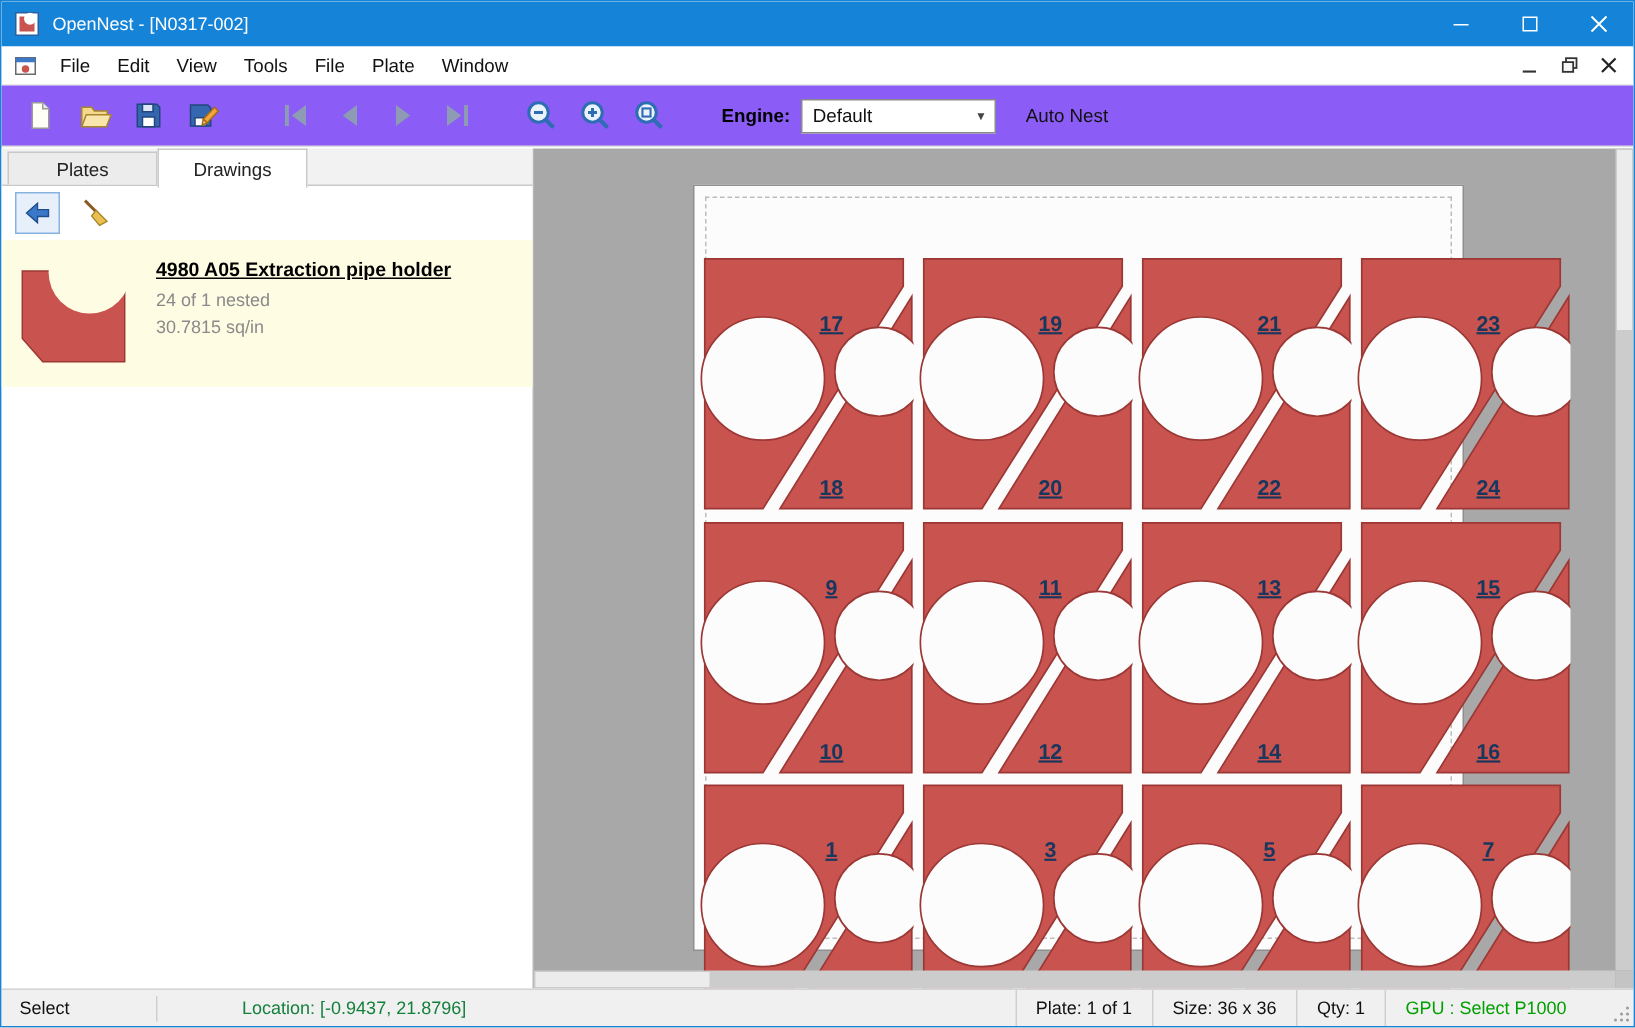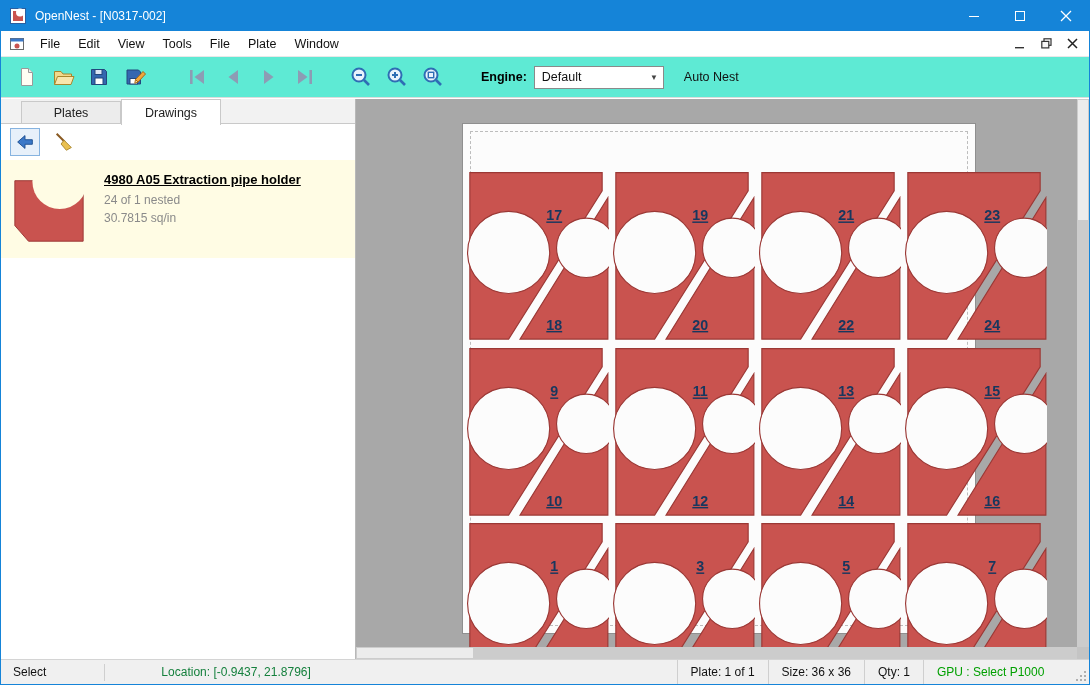--- a/index.html
+++ b/index.html
@@ -17,35 +17,35 @@
   .glyph-max { width:10px; height:10px; border:1px solid #fff; display:block; }
 
   
   .menubar { height:26px; background:#fff; display:flex; align-items:center; border-bottom:1px solid #e8e8e8; }
   .mdi-icon { width:16px; height:16px; margin:0 6px 0 8px; }
   .menu-item { padding:0 9px; font-size:12.5px; color:#111; line-height:26px; }
   .mdi-controls { display:flex; align-items:center; margin-right:4px; }
   .mdi-btn { width:26px; height:22px; display:flex; align-items:center; justify-content:center; color:#333; }
 
   
-  .toolbar { height:41px; background:#5eead4; border-bottom:1px solid #dcdcdc; display:flex; align-items:center; padding-left:8px; }
+  .toolbar { height:41px; background:#8b5cf6; border-bottom:1px solid #dcdcdc; display:flex; align-items:center; padding-left:8px; }
   .tbtn { width:36px; height:34px; display:flex; align-items:center; justify-content:center; border:1px solid transparent; border-radius:2px; }
   .tbtn svg { width:24px; height:24px; }
   .grp { display:flex; margin-left:26px; }
   .engine-label { font-size:12.5px; font-weight:bold; margin-left:30px; }
   .combo { width:130px; height:23px; margin-left:7px; background:#fff; border:1px solid #8a8a8a;
            display:flex; align-items:center; font-size:12.5px; padding-left:7px; color:#111; }
   .combo-arrow { margin-left:auto; padding-right:5px; font-size:8px; color:#444; }
   .autonest { margin-left:20px; font-size:12.5px; color:#111; }
 
   
   .content { position:absolute; top:98px; bottom:25px; left:0; right:0; display:flex; }
 
   .sidebar { width:355px; background:#fff; border-right:1px solid #b8b8b8; display:flex; flex-direction:column; }
-  .tabstrip { height:25px; display:flex; background:#f2f2f2; border-bottom:1px solid #c9c9c9; padding-left:20px; }
+  .tabstrip { height:25px; display:flex; background:#f2f2f2; border-bottom:1px solid #c9c9c9; padding-left:4px; }
   .tab { width:100px; display:flex; align-items:center; justify-content:center; font-size:12.5px;
          border:1px solid #c9c9c9; border-bottom:none; background:#ececec; color:#222; margin-top:2px; }
   .tab.active { background:#fff; margin-top:0; height:26px; position:relative; z-index:2; }
   .side-toolbar { height:36px; display:flex; align-items:center; padding-left:9px; gap:9px; background:#fff; }
   .sbtn { width:30px; height:28px; display:flex; align-items:center; justify-content:center; border:1px solid transparent; }
   .sbtn.pressed { border:1px solid #86b3e0; background:#e7f0fa; }
   .sbtn svg { width:22px; height:22px; }
 
   .drawing-item { background:#fffce4; display:flex; padding:9px 8px; cursor:default; }
   .thumb { width:80px; height:80px; flex:0 0 auto; }

